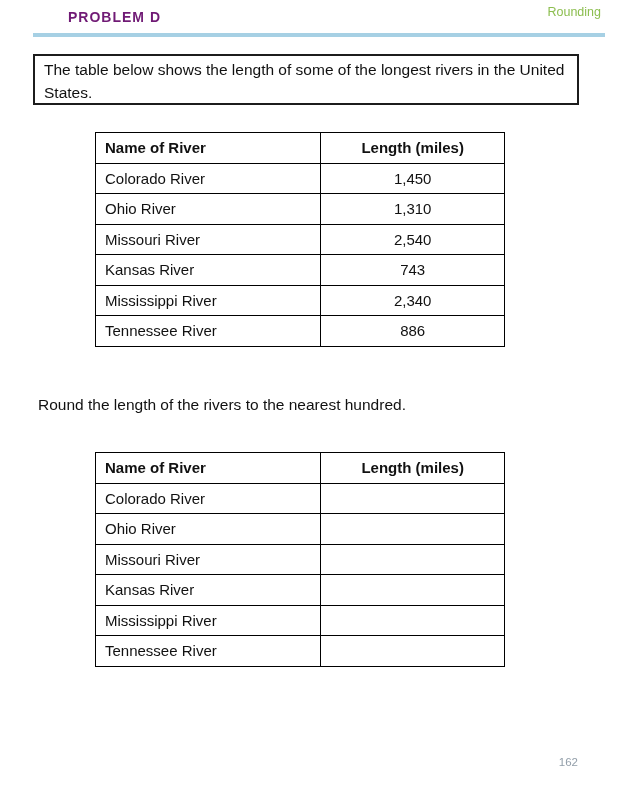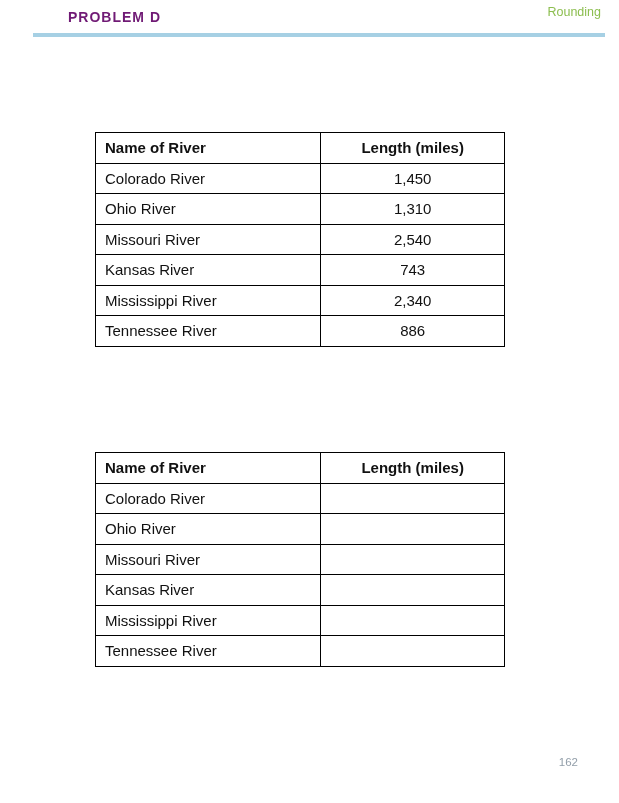--- a/index.html
+++ b/index.html
@@ -122,20 +122,23 @@
 </style>
 </head>
 <body>
 
 <div class="page">
 
   <div class="problem-label">PROBLEM D</div>
   <div class="topic-tag">Rounding</div>
   <div class="header-rule"></div>
 
+  <div class="intro-box">
+    <span>The table below shows the length of some of the longest rivers in the United States.</span>
+  </div>
 
   <table class="rivers-table given">
     <thead>
       <tr>
         <th class="col-name">Name of River</th>
         <th class="col-len">Length (miles)</th>
       </tr>
     </thead>
     <tbody>
       <tr>
@@ -158,20 +161,21 @@
         <td class="col-name">Mississippi River</td>
         <td class="col-len">2,340</td>
       </tr>
       <tr>
         <td class="col-name">Tennessee River</td>
         <td class="col-len">886</td>
       </tr>
     </tbody>
   </table>
 
+  <div class="instruction">Round the length of the rivers to the nearest hundred.</div>
 
   <table class="rivers-table answers">
     <thead>
       <tr>
         <th class="col-name">Name of River</th>
         <th class="col-len">Length (miles)</th>
       </tr>
     </thead>
     <tbody>
       <tr>

